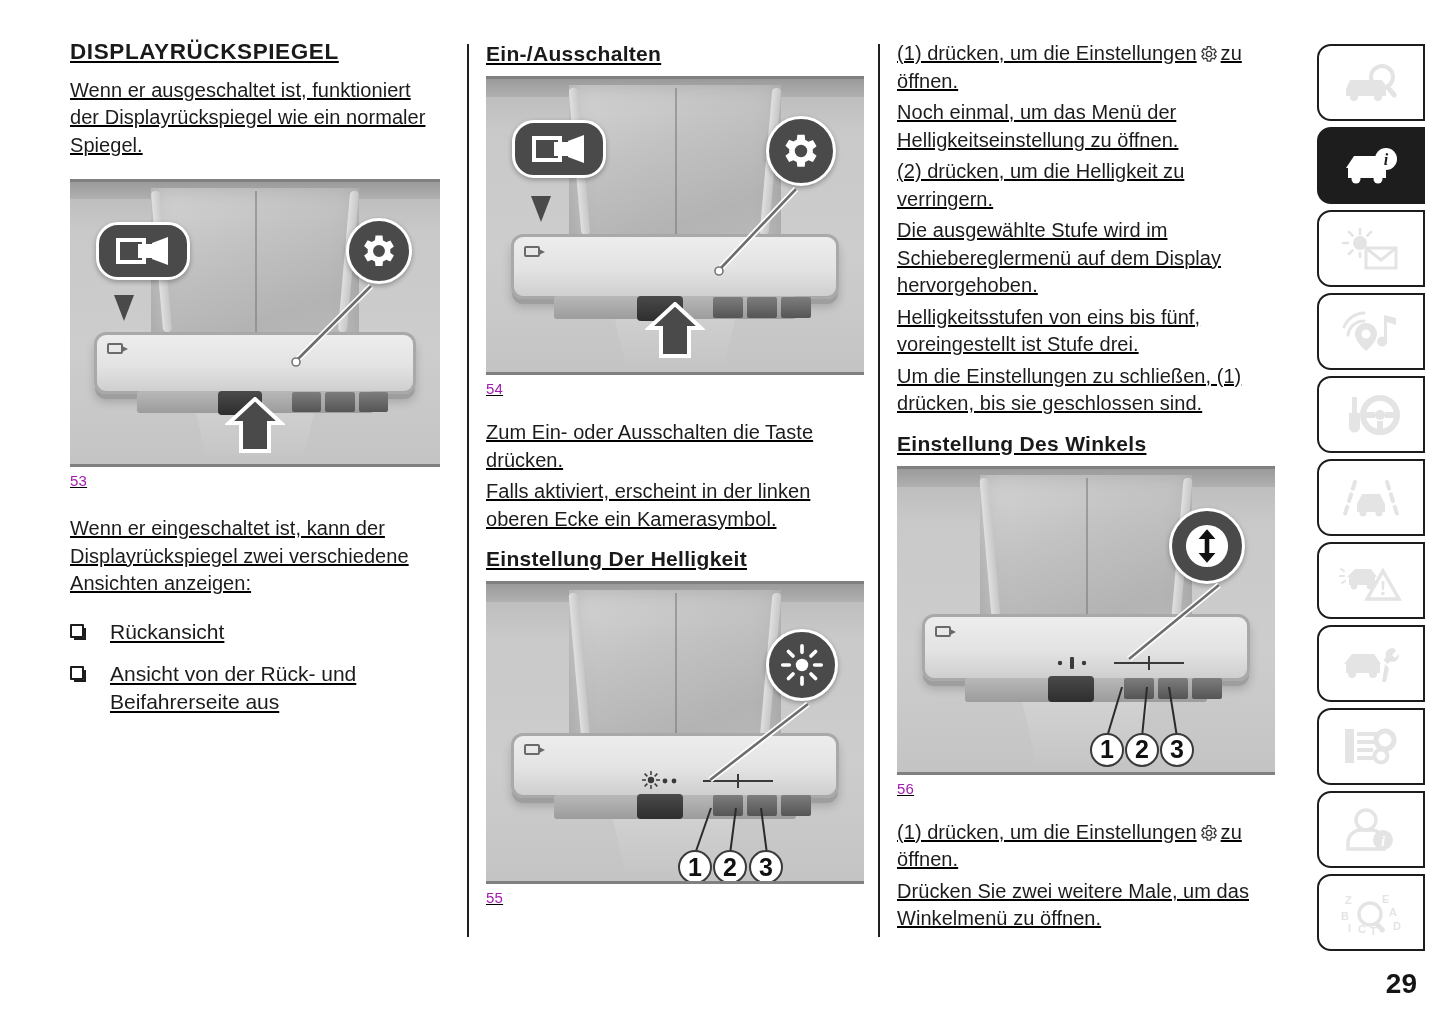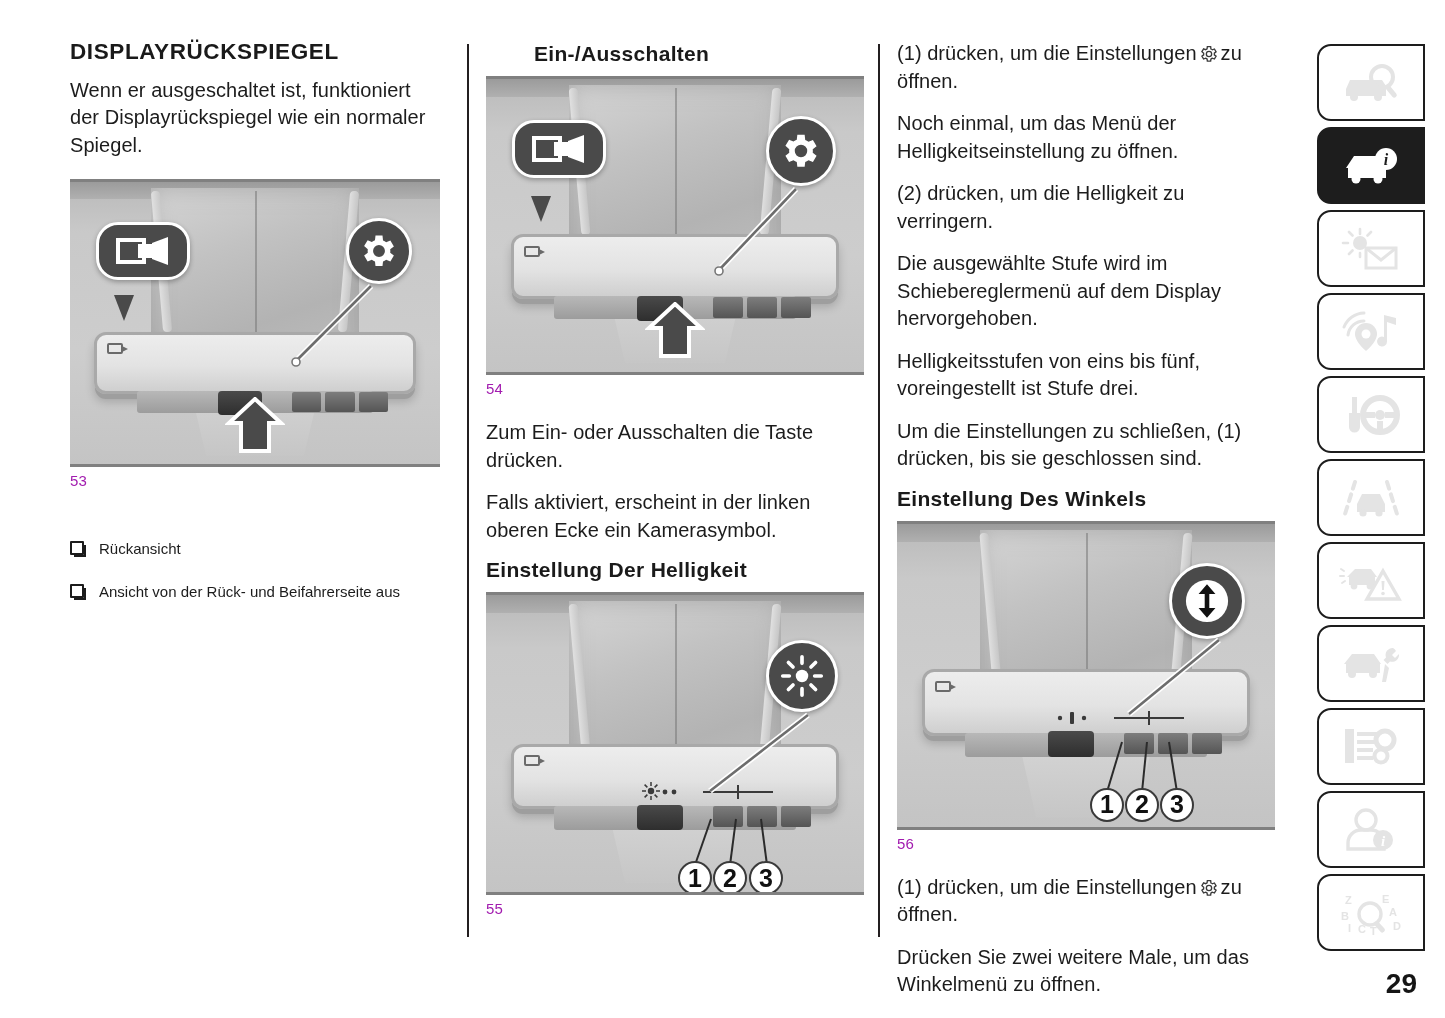--- a/index.html
+++ b/index.html
@@ -5,47 +5,47 @@
   * { box-sizing: border-box; margin: 0; padding: 0; }
   html, body {
     width: 1445px; height: 1018px;
     background: #ffffff;
     font-family: "Liberation Sans", sans-serif;
     overflow: hidden;
   }
   .page { position: relative; width: 1445px; height: 1018px; background:#fff; }
 
   
-  .col { position: absolute; top: 40px; }
+  .col { position: absolute; top: 40px; text-decoration: underline; }
   .col-1 { left: 70px;  width: 370px; }
   .col-2 { left: 486px; width: 378px; }
   .col-3 { left: 897px; width: 378px; }
 
   .vrule { position:absolute; width:2px; background:#231f20; top:44px; height:893px; }
   .vrule-1 { left: 467px; }
   .vrule-2 { left: 878px; }
 
   h1.sec {
     font-size: 22.5px; font-weight: 700; letter-spacing: .6px;
     color:#1a1a1a; margin-bottom: 12px; line-height: 1.1;
   }
   h2.sub {
     font-size: 21px; font-weight: 700; letter-spacing: .3px;
     color:#1a1a1a; margin: 14px 0 10px 0; line-height: 1.15;
   }
   p.body {
     font-size: 20px; line-height: 27.5px; color:#1c1c1c;
     margin: 0 0 0 0; letter-spacing: .05px;
   }
-  p.body + p.body { margin-top: 15px; }
+  p.body + p.body { margin-top: 4px; }
   .gap { height: 26px; }
 
   ul.bullets { list-style:none; margin: 20px 0 0 0; }
   ul.bullets li {
-    position: relative; padding-left: 29px; font-size: 15px;
+    position: relative; padding-left: 40px; font-size: 21px;
     line-height: 27.5px; color:#1c1c1c; margin-bottom: 15px;
   }
   ul.bullets li .sq {
     position:absolute; left:0; top:6px; width:14px; height:14px;
     border:2.2px solid #1c1c1c; border-radius:1px;
     box-shadow: 3px 3px 0 -1px #1c1c1c;
   }
 
   
   .fig { margin: 6px 0 0 0; }
@@ -223,35 +223,36 @@
             <line x1="301" y1="104" x2="227" y2="178" stroke="#6d6d6d" stroke-width="2.6"></line>
             <circle cx="226" cy="180" r="4" fill="#fff" stroke="#777" stroke-width="1.6"></circle>
           </svg>
         </div>
       </div>
       <div class="botline"></div>
       <div class="cap">53</div>
     </div>
 
     <div class="gap"></div>
+    <p class="body">Wenn er eingeschaltet ist, kann der Displayrückspiegel zwei verschiedene Ansichten anzeigen:</p>
 
     <ul class="bullets">
       <li>
         <span class="sq"></span>
         <span>Rückansicht</span>
       </li>
       <li>
         <span class="sq"></span>
         <span>Ansicht von der Rück- und Beifahrerseite aus</span>
       </li>
     </ul>
   </div>
 
   <div class="col col-2">
-    <h2 class="sub" style="margin-top:2px;margin-left:48px;">Ein-/Ausschalten</h2>
+    <h2 class="sub" style="margin-top:2px;">Ein-/Ausschalten</h2>
 
     <div class="fig">
       <div class="topline"></div>
       <div class="frame" style="height:293px;">
         <div class="scene">
           <div class="bg-grad"></div>
           <div class="headliner"></div>
           <div class="windshield"></div>
           <div class="pillar-l"></div>
             <div class="pillar-r"></div>

